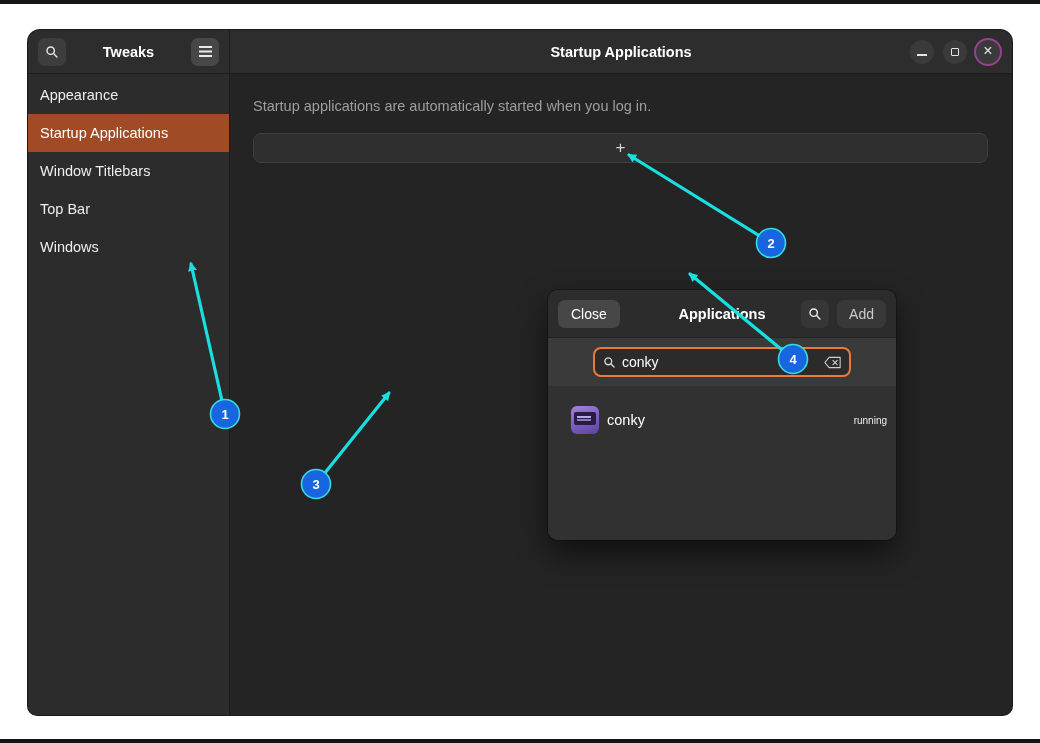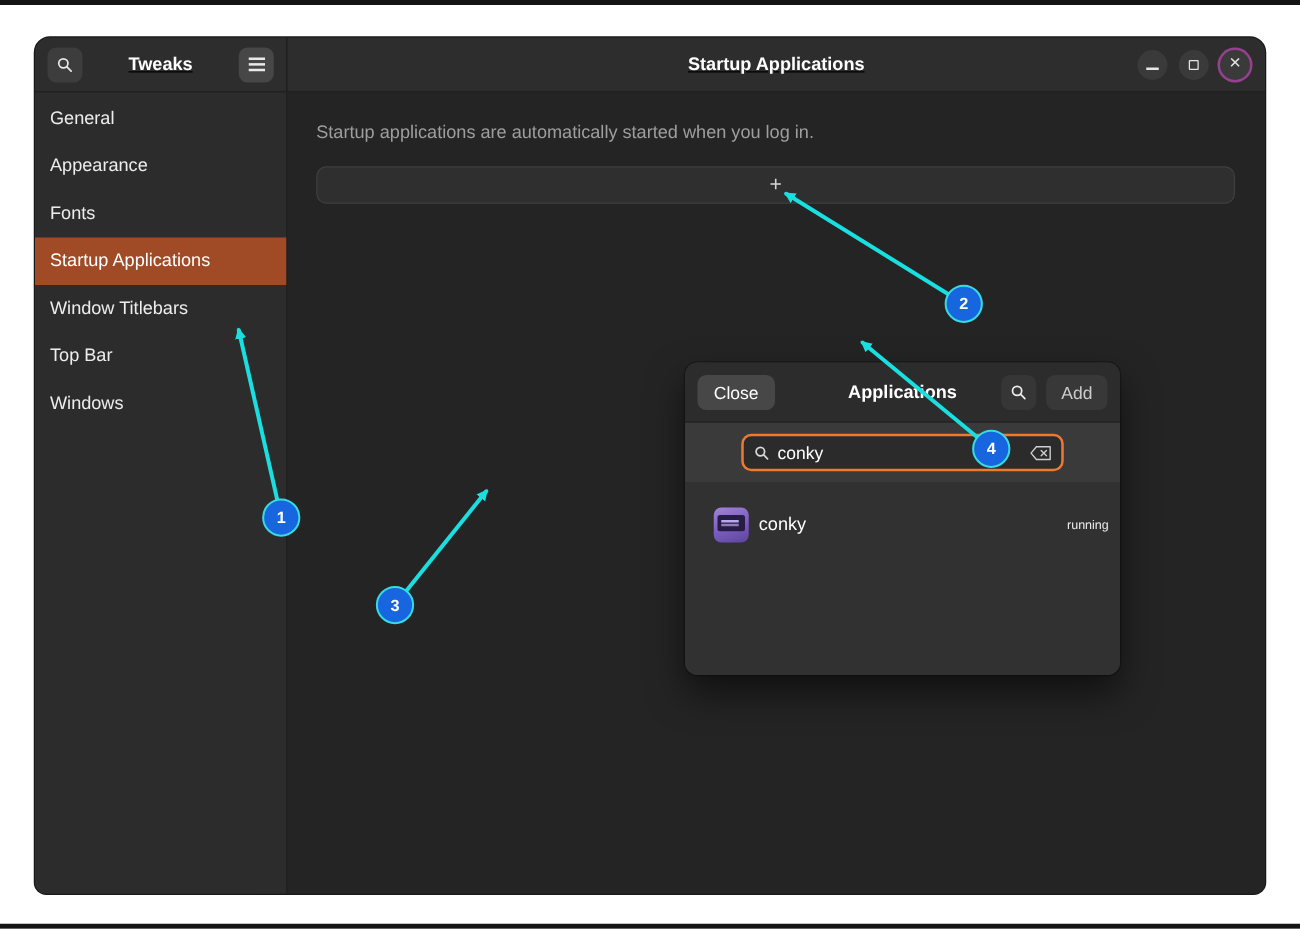--- a/index.html
+++ b/index.html
@@ -11,21 +11,21 @@
   .edge { position: absolute; left: 0; right: 0; height: 4px; background: #141414; }
   .edge.top { top: 0; } .edge.bottom { bottom: 0; }
 
   .app-window {
     position: absolute; left: 28px; top: 30px; width: 984px; height: 685px;
     background: #242424; border-radius: 12px 12px 9px 9px; overflow: hidden;
     box-shadow: 0 0 0 1px #191919;
   }
 
   
-  .titlebar { display: flex; height: 44px; background: #2d2d2d; border-bottom: 1px solid #1c1c1c; text-decoration: underline; }
+  .titlebar { display: flex; height: 44px; background: #2d2d2d; border-bottom: 1px solid #1c1c1c; }
   .titlebar-left {
     width: 202px; min-width: 202px; display: flex; align-items: center;
     padding: 0 10px; gap: 8px; border-right: 1px solid #1c1c1c;
   }
   .icon-btn {
     width: 28px; height: 28px; border-radius: 7px; background: #3d3d3d;
     display: flex; align-items: center; justify-content: center; flex: 0 0 auto;
   }
   .menu-btn { background: #474747; }
   .app-title { flex: 1; text-align: center; color: #ffffff; font-weight: bold; font-size: 14.5px; }
@@ -140,27 +140,21 @@
           </div>
         <div class="win-btn close">
             <span class="close-glyph">×</span>
           </div>
       </div>
     </div>
   </div>
 
   <div class="sidebar">
     <div class="side-item">
-        <span>General</span>
-      </div>
-    <div class="side-item">
         <span>Appearance</span>
-      </div>
-    <div class="side-item">
-        <span>Fonts</span>
       </div>
     <div class="side-item selected">
         <span>Startup Applications</span>
       </div>
     <div class="side-item">
         <span>Window Titlebars</span>
       </div>
     <div class="side-item">
         <span>Top Bar</span>
       </div>

